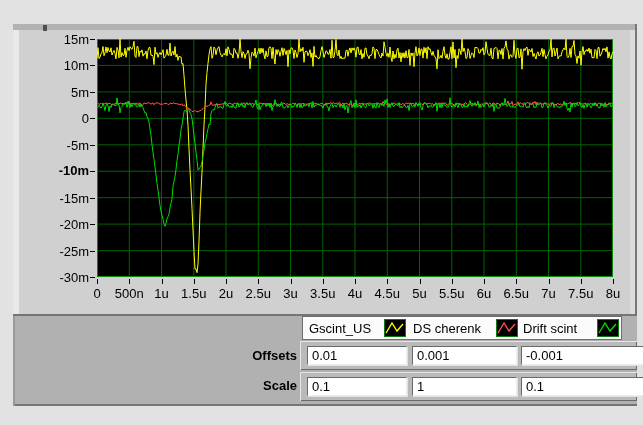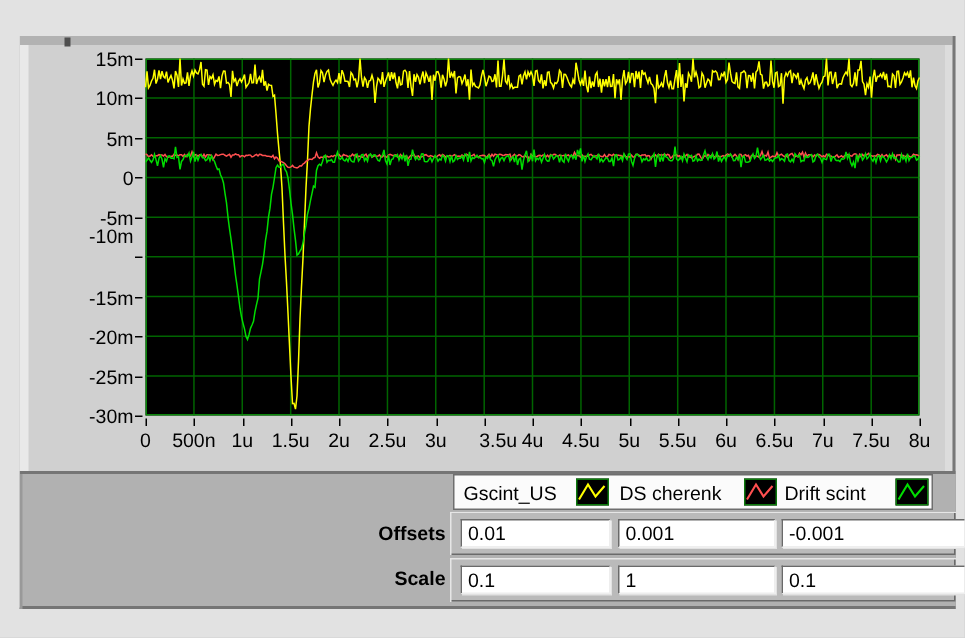--- a/index.html
+++ b/index.html
@@ -102,21 +102,21 @@
   <div class="ylab" style="top: -6px;">15m</div>
       <div class="ydash" style="top: 0px;"></div>
       <div class="ylab" style="top: 20.4444px;">10m</div>
       <div class="ydash" style="top: 26.4444px;"></div>
       <div class="ylab" style="top: 46.8889px;">5m</div>
       <div class="ydash" style="top: 52.8889px;"></div>
       <div class="ylab" style="top: 73.3333px;">0</div>
       <div class="ydash" style="top: 79.3333px;"></div>
       <div class="ylab" style="top: 99.7778px;">-5m</div>
       <div class="ydash" style="top: 105.778px;"></div>
-      <div class="ylab" style="top: 112px;">-10m</div>
+      <div class="ylab" style="top: 125px; font-weight: bold;">-10m</div>
       <div class="ydash" style="top: 132.222px;"></div>
       <div class="ylab" style="top: 152.667px;">-15m</div>
       <div class="ydash" style="top: 158.667px;"></div>
       <div class="ylab" style="top: 179.111px;">-20m</div>
       <div class="ydash" style="top: 185.111px;"></div>
       <div class="ylab" style="top: 205.556px;">-25m</div>
       <div class="ydash" style="top: 211.556px;"></div>
       <div class="ylab" style="top: 232px;">-30m</div>
       <div class="ydash" style="top: 238px;"></div>
       <div class="xlab" style="left: -22px;">0</div>
@@ -126,21 +126,21 @@
       <div class="xlab" style="left: 42.5px;">1u</div>
       <div class="xdash" style="left: 64.5px;"></div>
       <div class="xlab" style="left: 74.75px;">1.5u</div>
       <div class="xdash" style="left: 96.75px;"></div>
       <div class="xlab" style="left: 107px;">2u</div>
       <div class="xdash" style="left: 129px;"></div>
       <div class="xlab" style="left: 139.25px;">2.5u</div>
       <div class="xdash" style="left: 161.25px;"></div>
       <div class="xlab" style="left: 171.5px;">3u</div>
       <div class="xdash" style="left: 193.5px;"></div>
-      <div class="xlab" style="left: 203.75px; text-align: right;">3.5u</div>
+      <div class="xlab" style="left: 203.75px;">3.5u</div>
       <div class="xdash" style="left: 225.75px;"></div>
       <div class="xlab" style="left: 236px;">4u</div>
       <div class="xdash" style="left: 258px;"></div>
       <div class="xlab" style="left: 268.25px;">4.5u</div>
       <div class="xdash" style="left: 290.25px;"></div>
       <div class="xlab" style="left: 300.5px; text-align: center;">5u</div>
       <div class="xdash" style="left: 322.5px;"></div>
       <div class="xlab" style="left: 332.75px;">5.5u</div>
       <div class="xdash" style="left: 354.75px;"></div>
       <div class="xlab" style="left: 365px;">6u</div>

